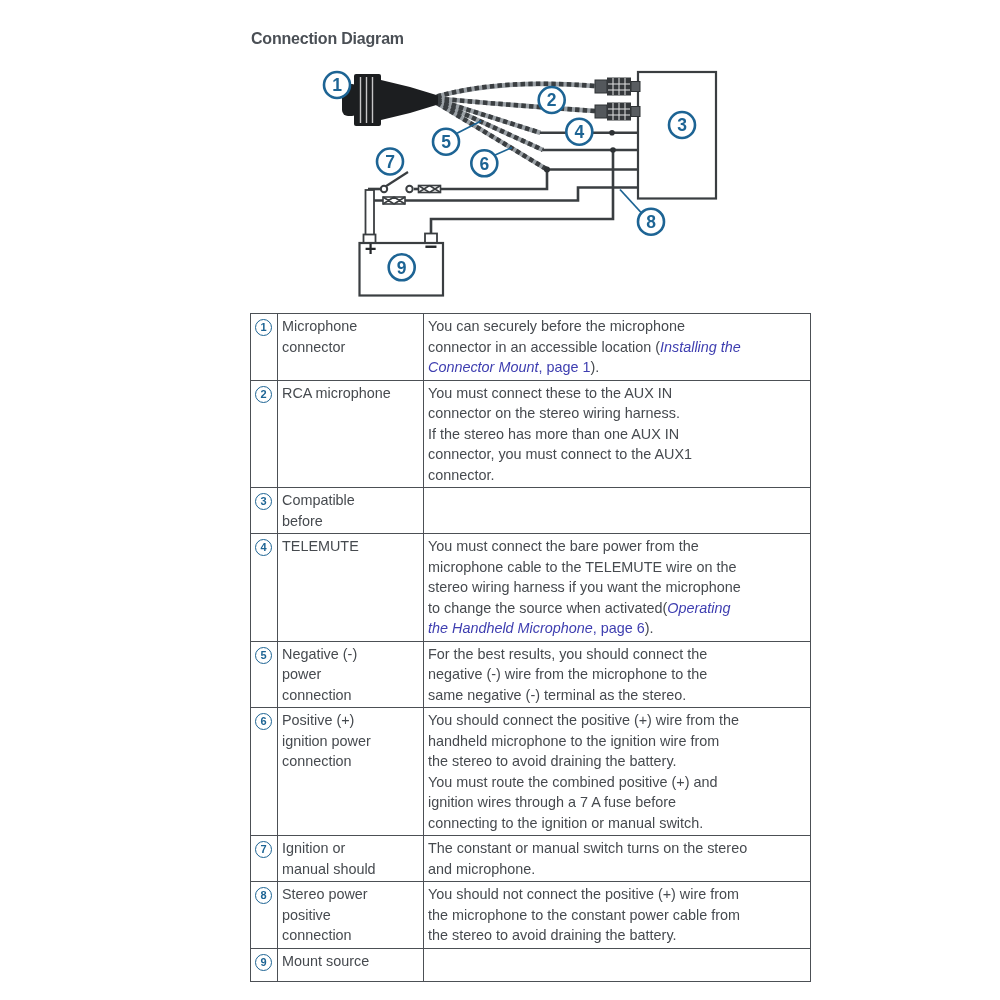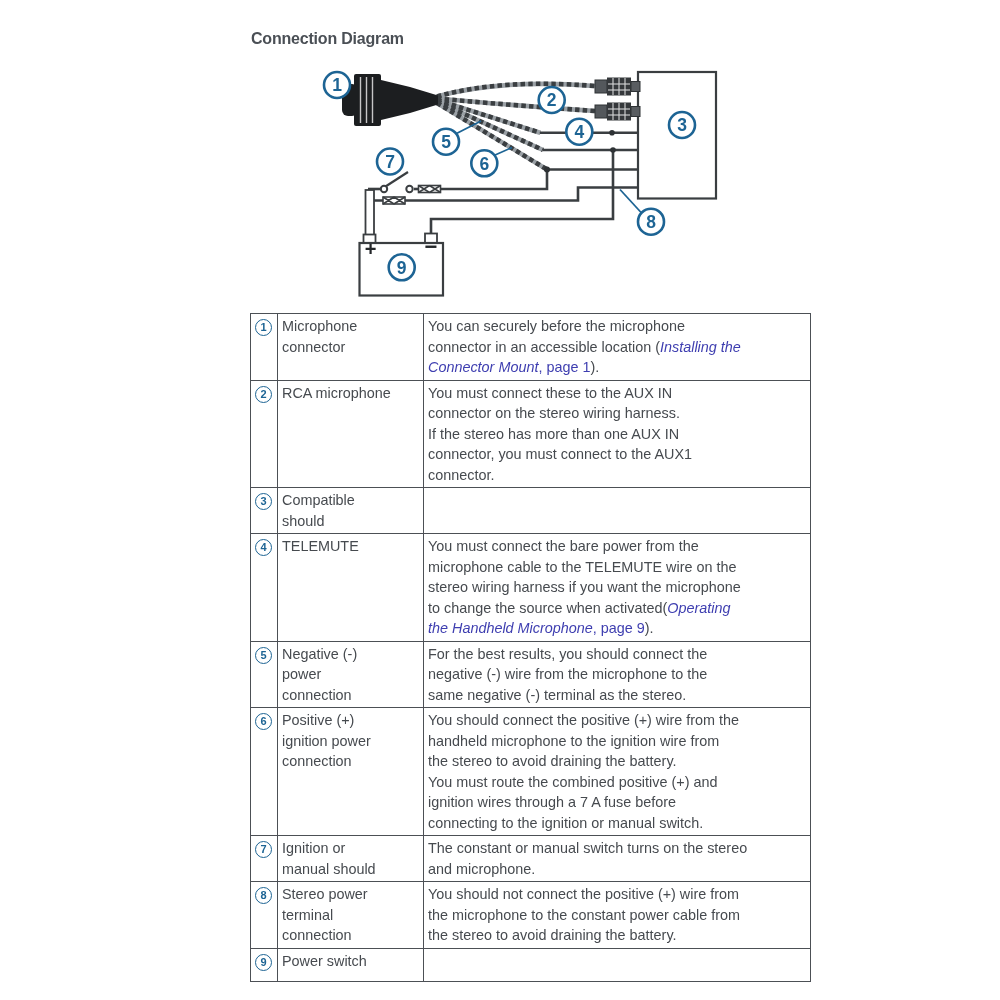--- a/index.html
+++ b/index.html
@@ -191,31 +191,31 @@
           <td>RCA microphone</td>
           <td><span>You must connect these to the AUX IN
 connector on the stereo wiring harness.
 If the stereo has more than one AUX IN
 connector, you must connect to the AUX1
 connector.</span></td>
         </tr>
         <tr>
           <td class="numcell"><span class="num-badge">3</span></td>
           <td>Compatible
-should</td>
+before</td>
           <td></td>
         </tr>
         <tr>
           <td class="numcell"><span class="num-badge">4</span></td>
           <td>TELEMUTE</td>
           <td><span>You must connect the bare power from the
 microphone cable to the TELEMUTE wire on the
 stereo wiring harness if you want the microphone
 to change the source when activated(</span><span class="ref ital">Operating
-the Handheld Microphone</span><span class="ref">, page 9</span><span>).</span></td>
+the Handheld Microphone</span><span class="ref">, page 6</span><span>).</span></td>
         </tr>
         <tr>
           <td class="numcell"><span class="num-badge">5</span></td>
           <td>Negative (-)
 power
 connection</td>
           <td><span>For the best results, you should connect the
 negative (-) wire from the microphone to the
 same negative (-) terminal as the stereo.</span></td>
         </tr>
@@ -234,27 +234,27 @@
         <tr>
           <td class="numcell"><span class="num-badge">7</span></td>
           <td>Ignition or
 manual should</td>
           <td><span>The constant or manual switch turns on the stereo
 and microphone.</span></td>
         </tr>
         <tr>
           <td class="numcell"><span class="num-badge">8</span></td>
           <td>Stereo power
-terminal
+positive
 connection</td>
           <td><span>You should not connect the positive (+) wire from
 the microphone to the constant power cable from
 the stereo to avoid draining the battery.</span></td>
         </tr>
         <tr class="lastrow">
           <td class="numcell"><span class="num-badge">9</span></td>
-          <td>Power switch</td>
+          <td>Mount source</td>
           <td></td>
         </tr>
       </tbody>
   </table>
 
 </div>
 
 </body></html>

